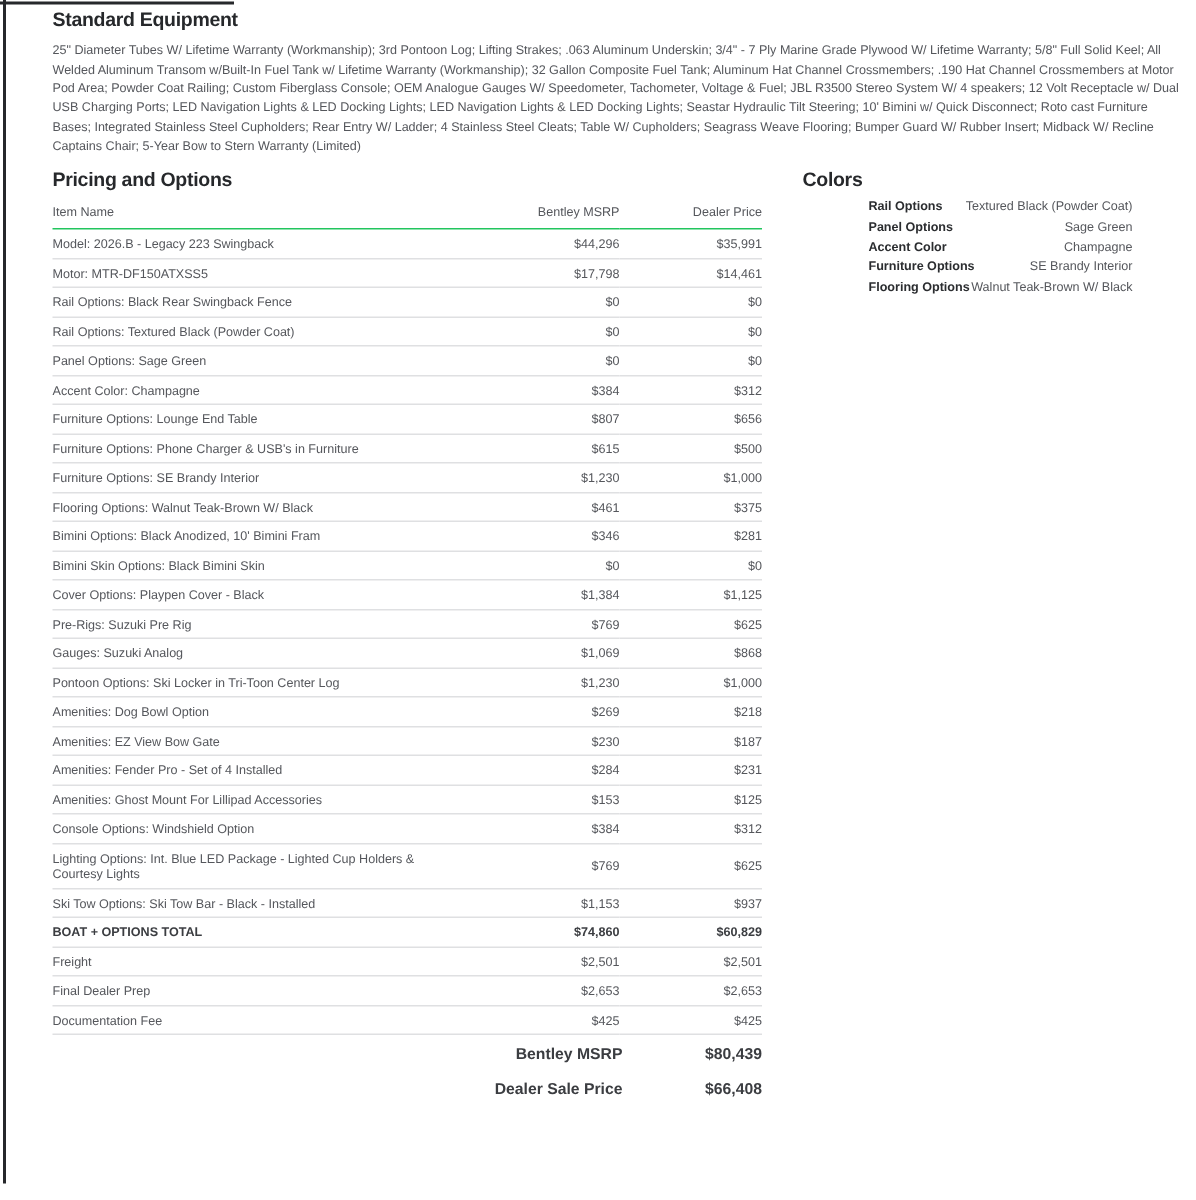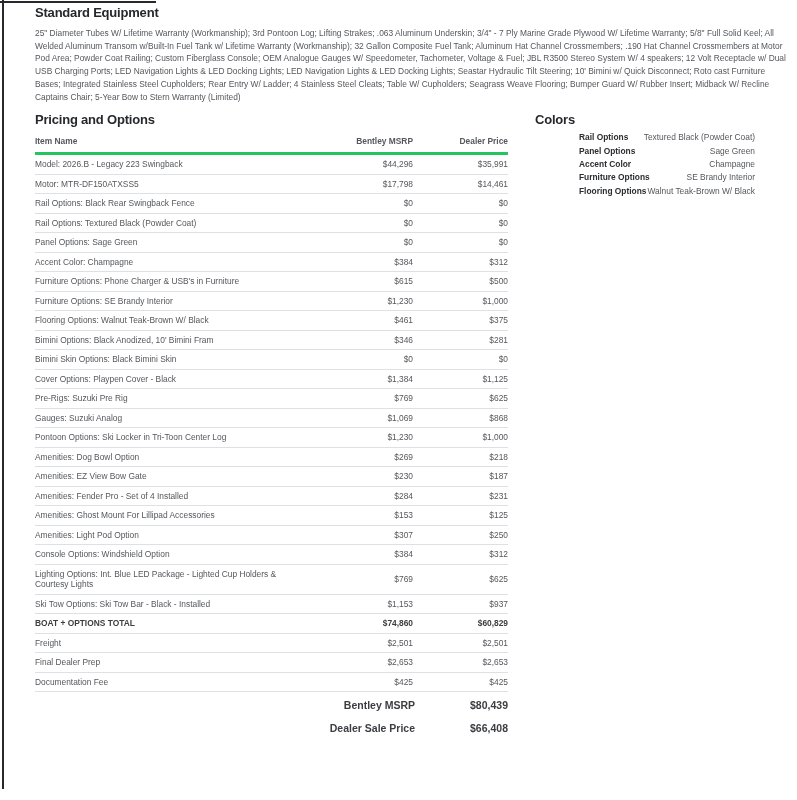--- a/index.html
+++ b/index.html
@@ -36,25 +36,25 @@
   }
   .columns { display: flex; align-items: flex-start; }
   .pricing-col { width: 473px; }
   .colors-col { width: 220px; margin-left: 27px; }
   table.ptable { width: 473px; border-collapse: collapse; table-layout: fixed; }
   table.ptable col.c-item   { width: 283px; }
   table.ptable col.c-msrp   { width: 95px; }
   table.ptable col.c-dealer { width: 95px; }
   table.ptable th {
     font-size: 8.4px;
-    font-weight: bold;
+    font-weight: normal;
     color: #55575c;
     text-align: left;
     padding: 2px 0 6px 0;
-    border-bottom: 3px solid #22c55e;
+    border-bottom: 1px solid #22c55e;
   }
   table.ptable th.num, table.ptable td.num { text-align: right; }
   table.ptable td {
     font-size: 8.4px;
     color: #55575c;
     padding: 4px 0;
     line-height: 10.5px;
     border-bottom: 1px solid #dfe0e2;
     vertical-align: middle;
   }
@@ -156,20 +156,25 @@
     <td class="num">$0</td>
     <td class="num">$0</td>
   </tr>
 
   <tr>
     <td class="item">Accent Color: Champagne</td>
     <td class="num">$384</td>
     <td class="num">$312</td>
   </tr>
 
+  <tr>
+    <td class="item">Furniture Options: Lounge End Table</td>
+    <td class="num">$807</td>
+    <td class="num">$656</td>
+  </tr>
 
   <tr>
     <td class="item">Furniture Options: Phone Charger &amp; USB's in Furniture</td>
     <td class="num">$615</td>
     <td class="num">$500</td>
   </tr>
 
   <tr>
     <td class="item">Furniture Options: SE Brandy Interior</td>
     <td class="num">$1,230</td>
@@ -236,25 +241,20 @@
     <td class="num">$231</td>
   </tr>
 
 
   <tr>
     <td class="item">Amenities: Ghost Mount For Lillipad Accessories</td>
     <td class="num">$153</td>
     <td class="num">$125</td>
   </tr>
 
-  <tr>
-    <td class="item">Amenities: Light Pod Option</td>
-    <td class="num">$307</td>
-    <td class="num">$250</td>
-  </tr>
 
 
   <tr>
     <td class="item">Console Options: Windshield Option</td>
     <td class="num">$384</td>
     <td class="num">$312</td>
   </tr>
 
   <tr>
     <td class="item">Lighting Options: Int. Blue LED Package - Lighted Cup Holders &amp; Courtesy Lights</td>

